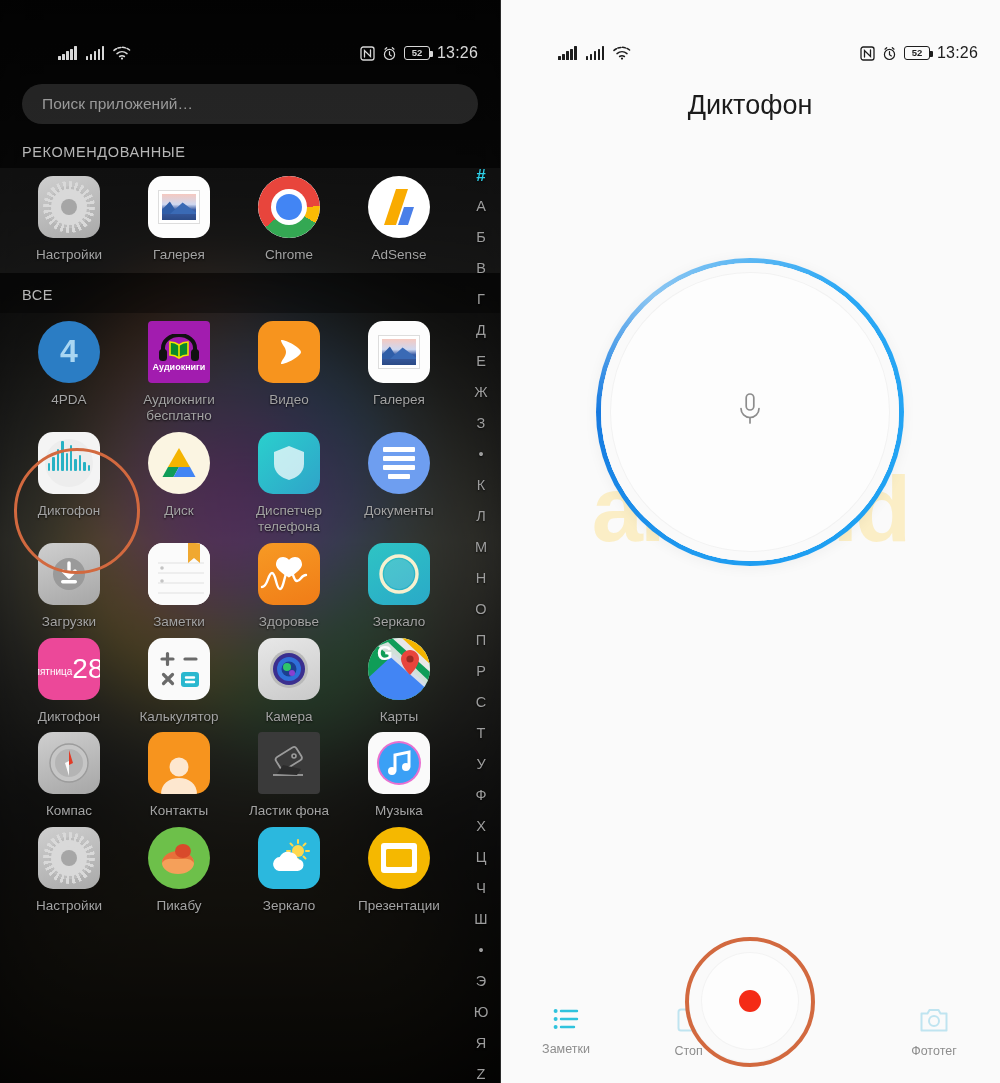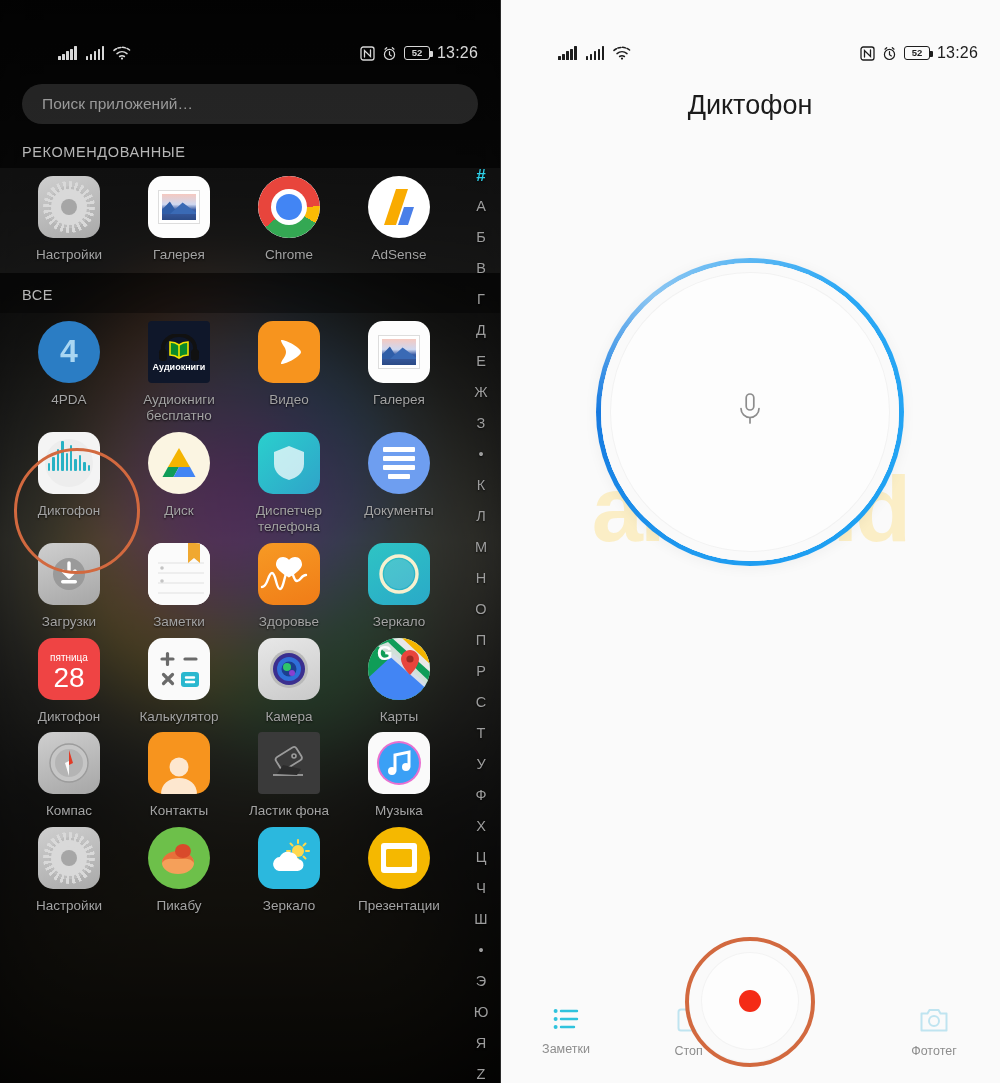--- a/index.html
+++ b/index.html
@@ -107,34 +107,34 @@
            background:linear-gradient(180deg,#f5c9c0 0%,#cfd8f0 40%,#3d5fa6 60%,#2b4a86 100%); }
   .photo:before{content:"";position:absolute;bottom:6px;left:-4px;width:34px;height:16px;background:#2f5ea8;clip-path:polygon(0 100%,35% 22%,58% 100%);}
   .photo:after{content:"";position:absolute;bottom:6px;right:-2px;width:28px;height:14px;background:#3a6ab5;clip-path:polygon(0 100%,45% 18%,100% 100%);}
   .photo-back { position:absolute;top:4px;right:6px;width:34px;height:26px;background:#cfe0f5;border:3px solid #fff;z-index:-1;}
   .icon-chrome { background:#fff; position:relative; }
   .icon-chrome:before{content:"";position:absolute;inset:0;border-radius:50%;
     background:conic-gradient(from -30deg,#e8453c 0 33%,#fabb05 33% 42%,#34a853 42% 72%,#e8453c 72% 100%);}
   .icon-chrome:after{content:"";position:absolute;left:50%;top:50%;transform:translate(-50%,-50%);width:26px;height:26px;border-radius:50%;background:#4285f4;box-shadow:0 0 0 5px #fff;}
   .icon-adsense { background:#fff; display:flex;align-items:center;justify-content:center;}
   .icon-4pda { background:#2b7dc4; display:flex;align-items:center;justify-content:center;color:#a9d6f2;font-size:32px;font-weight:700;}
-  .icon-audio { background:#0f172a; display:flex;flex-direction:column;align-items:center;justify-content:center;border-radius:4px;}
+  .icon-audio { background:#a21caf; display:flex;flex-direction:column;align-items:center;justify-content:center;border-radius:4px;}
   .icon-video { background:#f7941e; display:flex;align-items:center;justify-content:center;}
   .icon-rec { background:#f4f4f4; display:flex;align-items:center;justify-content:center;}
   .icon-rec .disc { width:48px;height:48px;border-radius:50%;background:#ededed;display:flex;align-items:flex-end;justify-content:center;gap:2px;padding-bottom:16px;}
   .icon-rec .disc i{width:2.4px;background:#27b2c4;display:block;border-radius:1px;}
   .icon-drive { background:#fbf5e2; display:flex;align-items:center;justify-content:center;}
   .icon-mgr { background:linear-gradient(135deg,#2ad0cd,#2fa3c9);display:flex;align-items:center;justify-content:center;}
   .icon-docs { background:#6e9ef0; display:flex;flex-direction:column;align-items:center;justify-content:center;gap:4px;}
   .icon-docs i{height:5px;background:#fff;display:block;border-radius:1px;}
   .icon-dl { background:linear-gradient(160deg,#cfcfcf,#a6a6a6);display:flex;align-items:center;justify-content:center;}
   .icon-notes { background:linear-gradient(180deg,#fafafa,#efefef);position:relative;}
   .icon-health { background:linear-gradient(160deg,#f79a24,#f07c17);position:relative;display:flex;align-items:center;justify-content:center;}
   .icon-mirror { background:linear-gradient(150deg,#2ec4c4,#2aa9c8);display:flex;align-items:center;justify-content:center;}
-  .icon-cal { background:#ef4444;display:flex;flex-direction:column;align-items:center;justify-content:center;color:#fff;}
+  .icon-cal { background:#ec4899;display:flex;flex-direction:row;align-items:center;justify-content:center;color:#fff;}
   .icon-calc { background:#fafafa;position:relative;}
   .icon-cam { background:linear-gradient(160deg,#e8e8e8,#c9c9c9);display:flex;align-items:center;justify-content:center;}
   .icon-maps { background:#e8e8e8;position:relative;overflow:hidden;}
   .icon-compass { background:linear-gradient(160deg,#cfcfcf,#a6a6a6);display:flex;align-items:center;justify-content:center;}
   .icon-contacts { background:#f7941e;display:flex;align-items:flex-end;justify-content:center;}
   .icon-eraser { background:#3a3a3a;display:flex;align-items:center;justify-content:center;}
   .icon-music { background:#fafafa;display:flex;align-items:center;justify-content:center;}
   .icon-pikabu { background:#6dc04a;display:flex;align-items:center;justify-content:center;}
   .icon-weather { background:#2bb8de;display:flex;align-items:center;justify-content:center;position:relative;}
   .icon-slides { background:#f5b800;display:flex;align-items:center;justify-content:center;}

